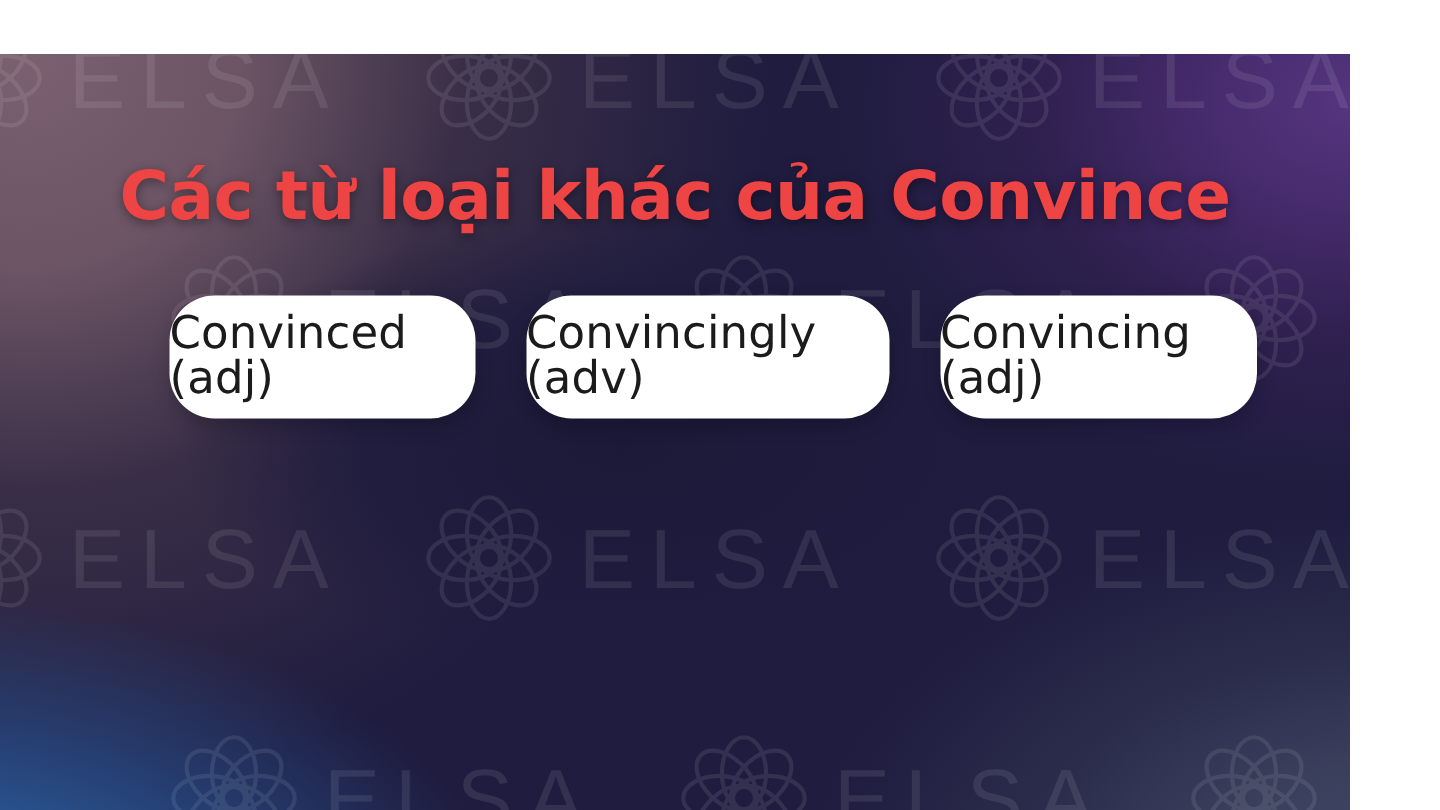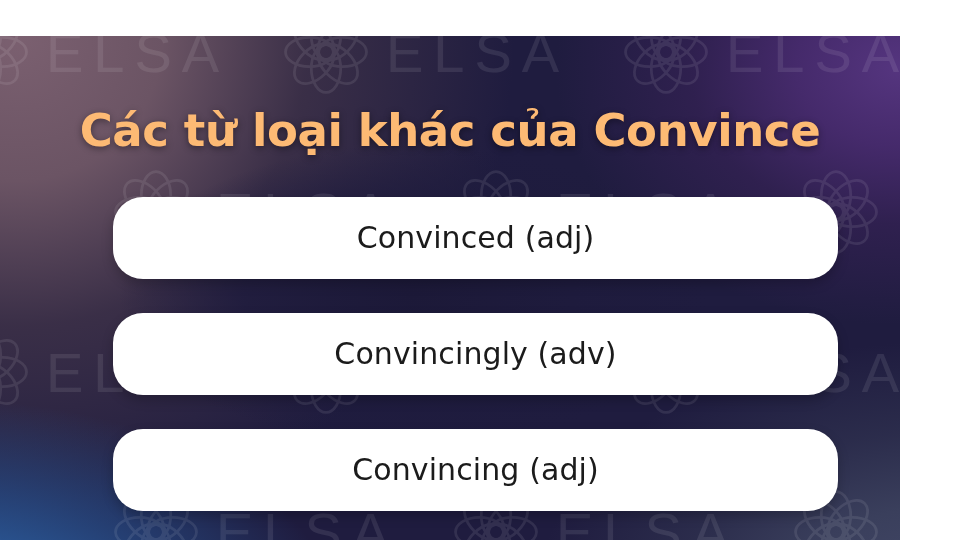--- a/index.html
+++ b/index.html
@@ -69,32 +69,32 @@
 
   
   .title {
     position:absolute;
     top:68px; left:0; right:0;
     text-align:center;
     font-family:"DejaVu Sans", sans-serif;
     font-size:45px;
     font-weight:bold;
     letter-spacing:-0.4px;
-    color:#fdba74;
+    color:#ef4444;
     text-shadow:0 2px 7px rgba(0,0,0,0.40);
     z-index:5;
   }
 
   
   .cards {
     position:absolute;
     left:113px; top:161px;
     width:725px;
     display:flex;
-    flex-direction:column;
+    flex-direction:row;
     gap:34px;
     z-index:4;
   }
   .card {
     height:82px;
     background:#ffffff;
     border-radius:30px;
     display:flex;
     align-items:center;
     justify-content:center;

